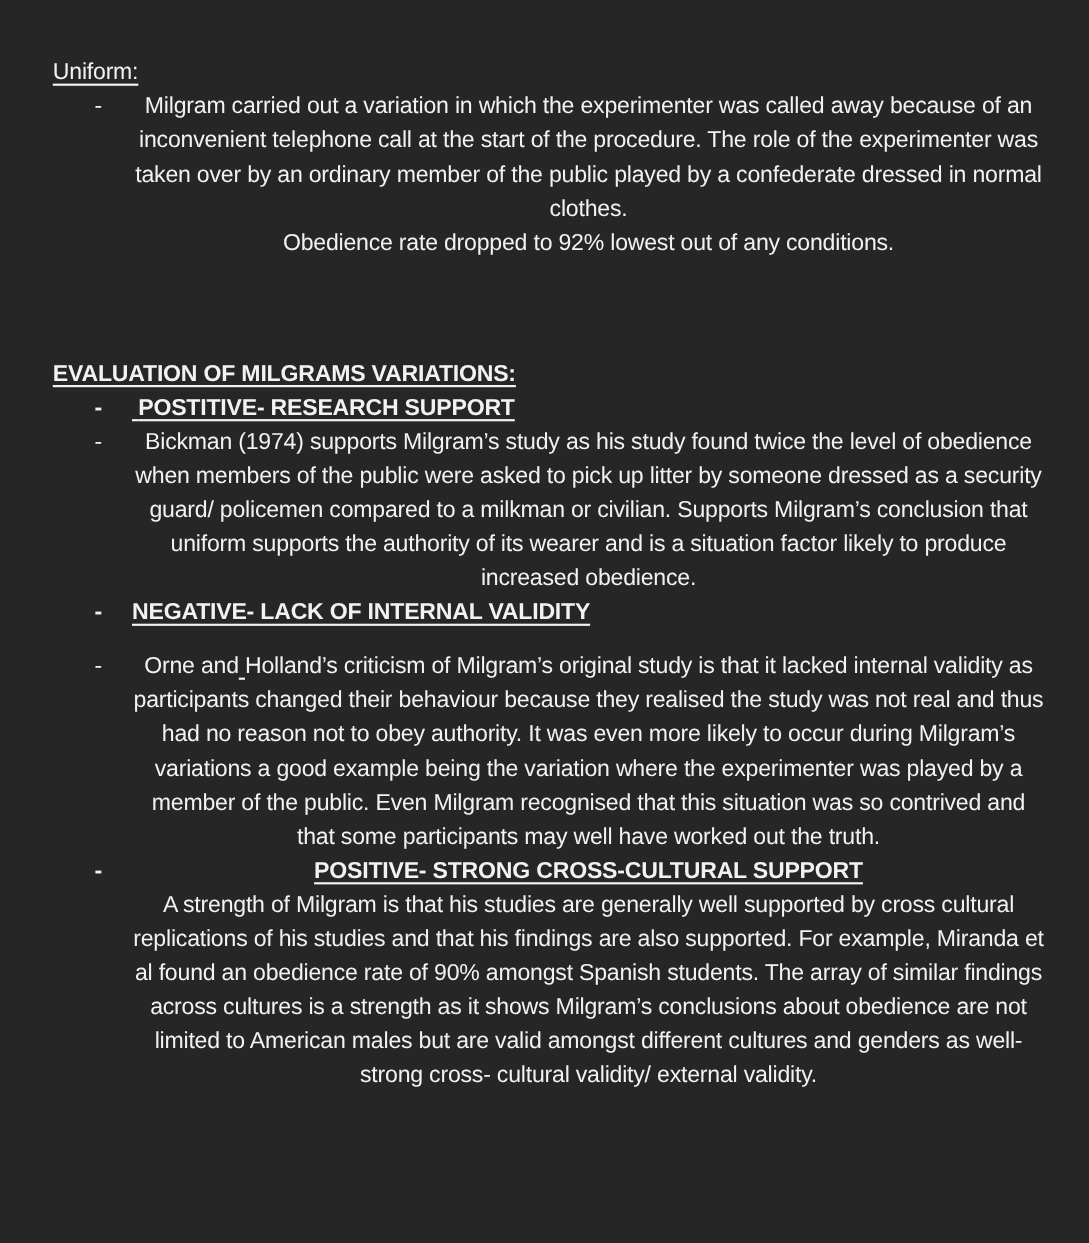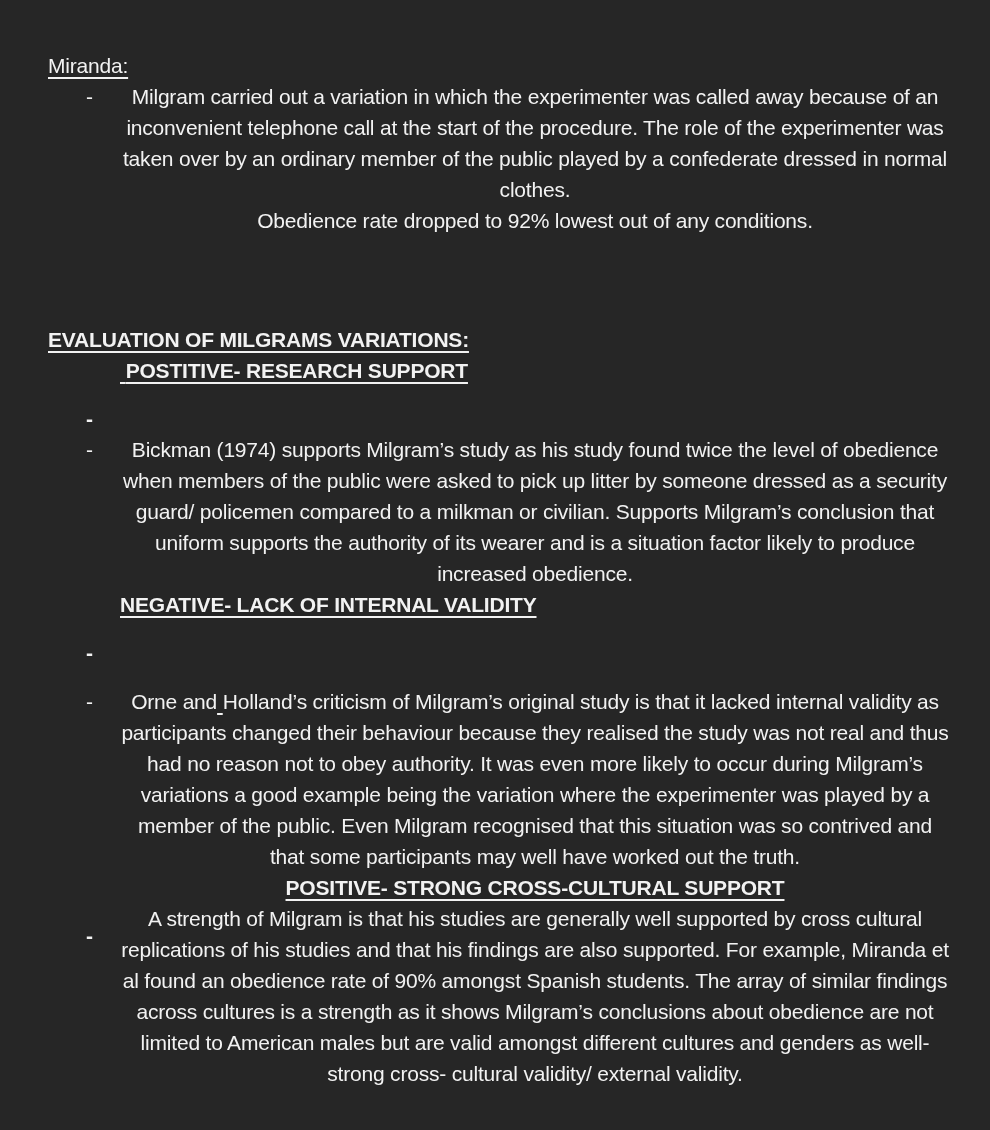--- a/index.html
+++ b/index.html
@@ -16,21 +16,21 @@
   }
   .doc {
     padding: 50px 40px 0 48px;
   }
   p { margin: 0; text-align: center; }
   .heading {
     text-decoration: underline;
     text-decoration-thickness: 2px;
     text-underline-offset: 4px;
   }
-  .bold { font-weight: bold; margin-top: 48px; }
+  .bold { font-weight: bold; }
   .u {
     text-decoration: underline;
     text-decoration-thickness: 2px;
     text-underline-offset: 4px;
   }
   .pre { white-space: pre-wrap; }
   .bullet-row {
     display: flex;
     margin-left: 38px;
   }
@@ -42,21 +42,21 @@
   .section-uniform { margin-bottom: 88px; }
   .mb-blankline { margin-bottom: 18px; }
 </style>
 </head>
 <body style="background: rgb(38, 38, 38); color: rgb(242, 242, 242);">
 
 <div class="doc">
 
   <div class="section-uniform">
     <div>
-      <span class="heading">Miranda:</span>
+      <span class="heading">Uniform:</span>
     </div>
 
     <div class="bullet-row">
       <span class="dash">-</span>
       <div class="btext">
         <p>Milgram carried out a variation in which the experimenter was called away because of an inconvenient telephone call at the start of the procedure. The role of the experimenter was taken over by an ordinary member of the public played by a confederate dressed in normal clothes.</p>
         <p>Obedience rate dropped to 92% lowest out of any conditions.</p>
       </div>
     </div>
   </div>

